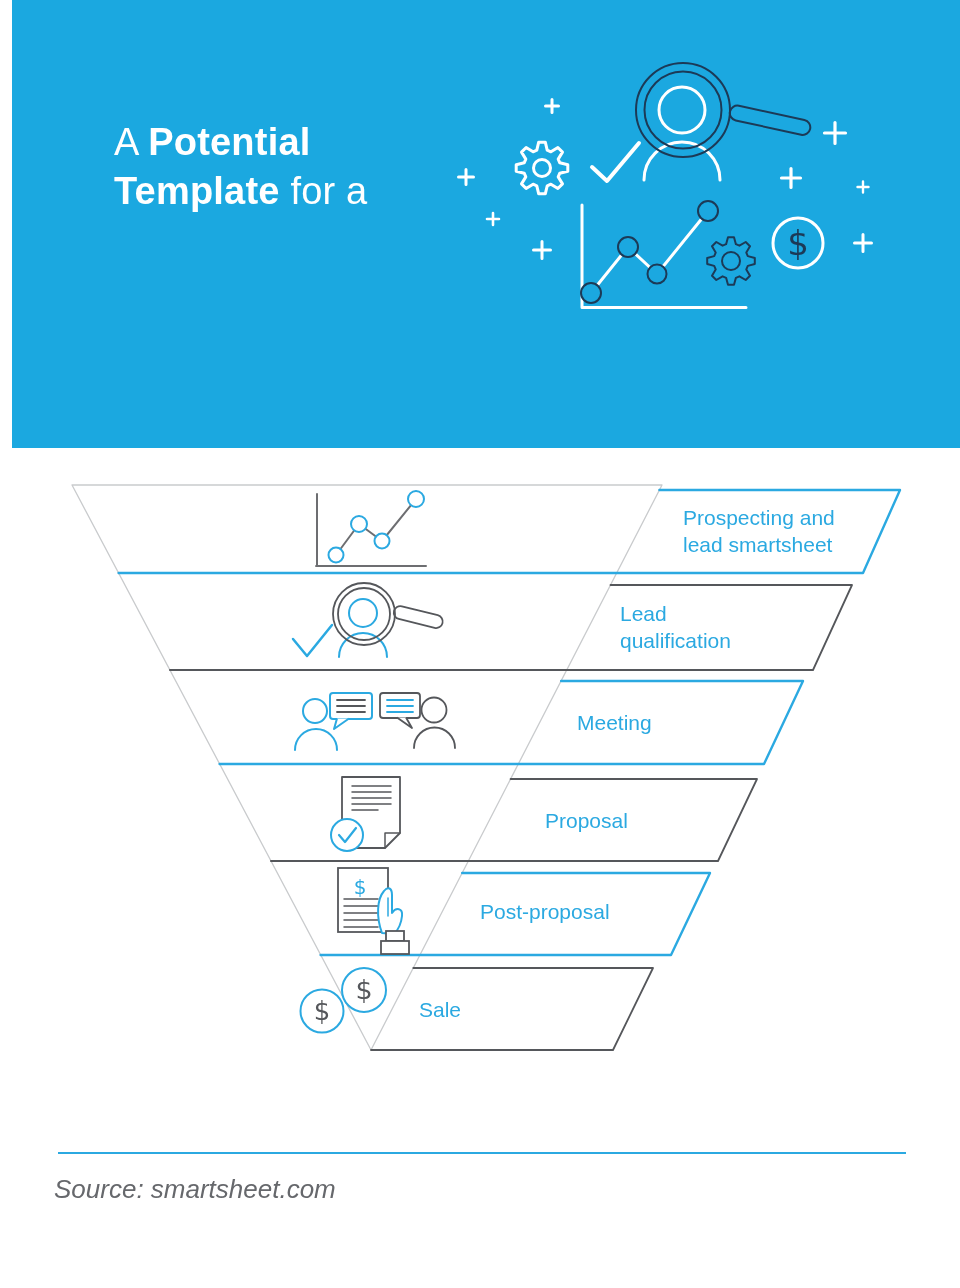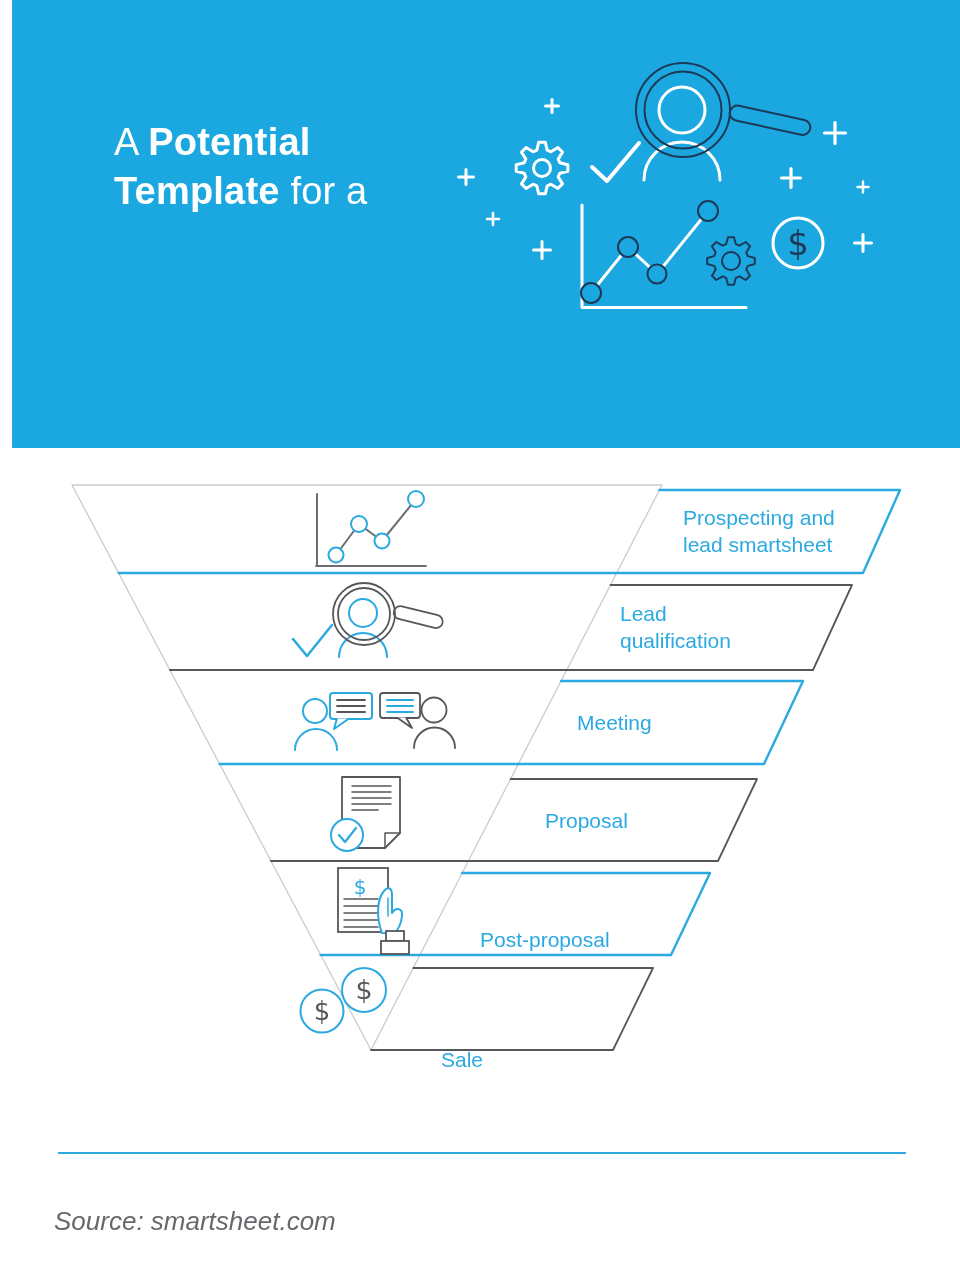--- a/index.html
+++ b/index.html
@@ -27,27 +27,27 @@
   .f-accent{fill:var(--accent,#2BA9E1);}
   text.dollar{font-family:"DejaVu Sans",sans-serif;}
   
   .stage-label{position:absolute;color:var(--accent,#2BA9E1);font-size:21px;line-height:27px;
                font-weight:400;white-space:nowrap;}
   .stage-label.wrap{white-space:normal;}
   #stage-label-0{left:683px;top:504px;width:185px;}
   #stage-label-1{left:620px;top:600px;width:150px;}
   #stage-label-2{left:577px;top:709px;text-align:right;}
   #stage-label-3{left:545px;top:807px;}
-  #stage-label-4{left:480px;top:926px;text-align:center;}
-  #stage-label-5{left:419px;top:1046px;margin-left:22px;}
+  #stage-label-4{left:480px;top:898px;text-align:center;}
+  #stage-label-5{left:419px;top:996px;}
   
   .source-divider{position:absolute;left:58px;top:1152px;width:848px;height:0;
                   border-top:2px solid var(--accent,#2BA9E1);}
   .source-text{position:absolute;left:54px;top:1174px;color:var(--source,#66686C);
-               font-size:26px;font-style:italic;margin-top:32px;}
+               font-size:26px;font-style:italic;}
 </style>
 </head>
 <body>
 
 <div class="page">
 
   <div class="header">
     <div class="title">
       <div><span class="light">A</span> <span class="bold">Potential</span></div>
       <div><span class="bold">Template</span> <span class="light">for a</span></div>

